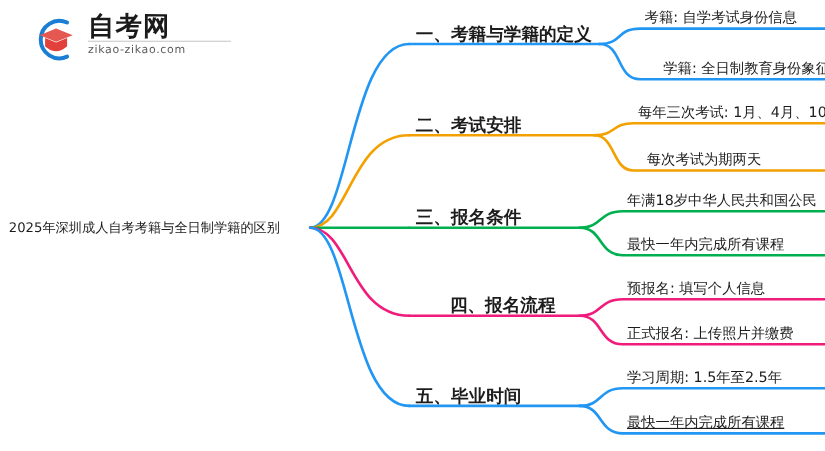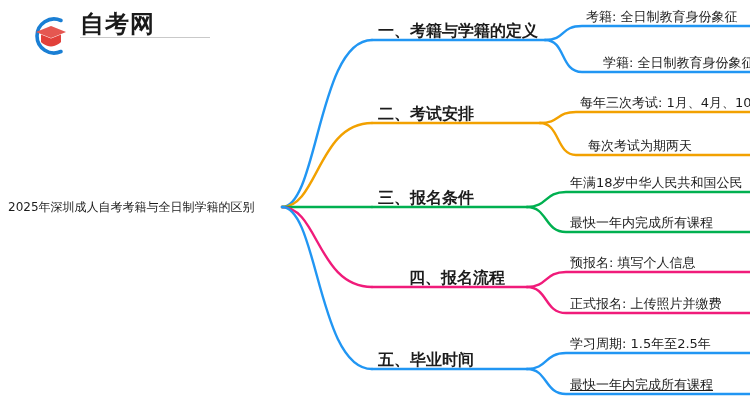--- a/index.html
+++ b/index.html
@@ -101,20 +101,21 @@
     <svg width="44" height="44" viewBox="0 0 44 44" aria-hidden="true">
       <path d="M31 6.5 A17 17 0 1 0 31 37.5" fill="none" stroke="#1a7fd4" stroke-width="3.6" stroke-linecap="round"></path>
       <path d="M21 12 L36 18 L21 24 L6 18 Z" fill="#e2403a"></path>
       <path d="M11 20.5 L11 28 C11 28 15.5 32.5 21 32.5 C26.5 32.5 31 28 31 28 L31 20.5 L21 24.6 Z" fill="#e2403a"></path>
       <path d="M21 12 L36 18 L21 24 L6 18 Z" fill="#ffffff" opacity="0.12"></path>
     </svg>
   </div>
   <div id="logo-text-wrap">
     <div id="logo-name">自考网</div>
     <div id="logo-rule"></div>
+    <div id="logo-domain">zikao-zikao.com</div>
   </div>
 </div>
 
 <svg id="map-lines" viewBox="0 0 750 410">
   <g fill="none" stroke-width="2.4" stroke-linecap="round">
 
     <path d="M282,207 C318,207 318,40 372,40" stroke="#2196f3"></path>
     <path d="M372,40 L545,40" stroke="#2196f3"></path>
 
     <path d="M545,40 C566,40 560,26 582,26 L750,26" stroke="#2196f3"></path>
@@ -144,21 +145,21 @@
 </svg>
 
 <div class="node-text" id="root-title">2025年深圳成人自考考籍与全日制学籍的区别</div>
 
 <div class="node-text branch-label" style="left:378px; top:22px;">一、考籍与学籍的定义</div>
 <div class="node-text branch-label" style="left:378px; top:105px;">二、考试安排</div>
 <div class="node-text branch-label" style="left:378px; top:189px;">三、报名条件</div>
 <div class="node-text branch-label" style="left:378px; top:269px;margin-left:31px;">四、报名流程</div>
 <div class="node-text branch-label" style="left:378px; top:351px;">五、毕业时间</div>
 
-<div class="node-text leaf-label" style="left:586px; top:8px;">考籍: 全日制教育身份象征</div>
+<div class="node-text leaf-label" style="left:586px; top:8px;">考籍: 自学考试身份信息</div>
 <div class="node-text leaf-label" style="left:603px; top:54px;">学籍: 全日制教育身份象征</div>
 
 <div class="node-text leaf-label" style="left:580px; top:94px;">每年三次考试: 1月、4月、10月</div>
 <div class="node-text leaf-label" style="left:588px; top:137px;">每次考试为期两天</div>
 
 <div class="node-text leaf-label" style="left:570px; top:174px;">年满18岁中华人民共和国公民</div>
 <div class="node-text leaf-label" style="left:570px; top:214px;">最快一年内完成所有课程</div>
 
 <div class="node-text leaf-label" style="left:570px; top:254px;">预报名: 填写个人信息</div>
 <div class="node-text leaf-label" style="left:570px; top:295px;">正式报名: 上传照片并缴费</div>

